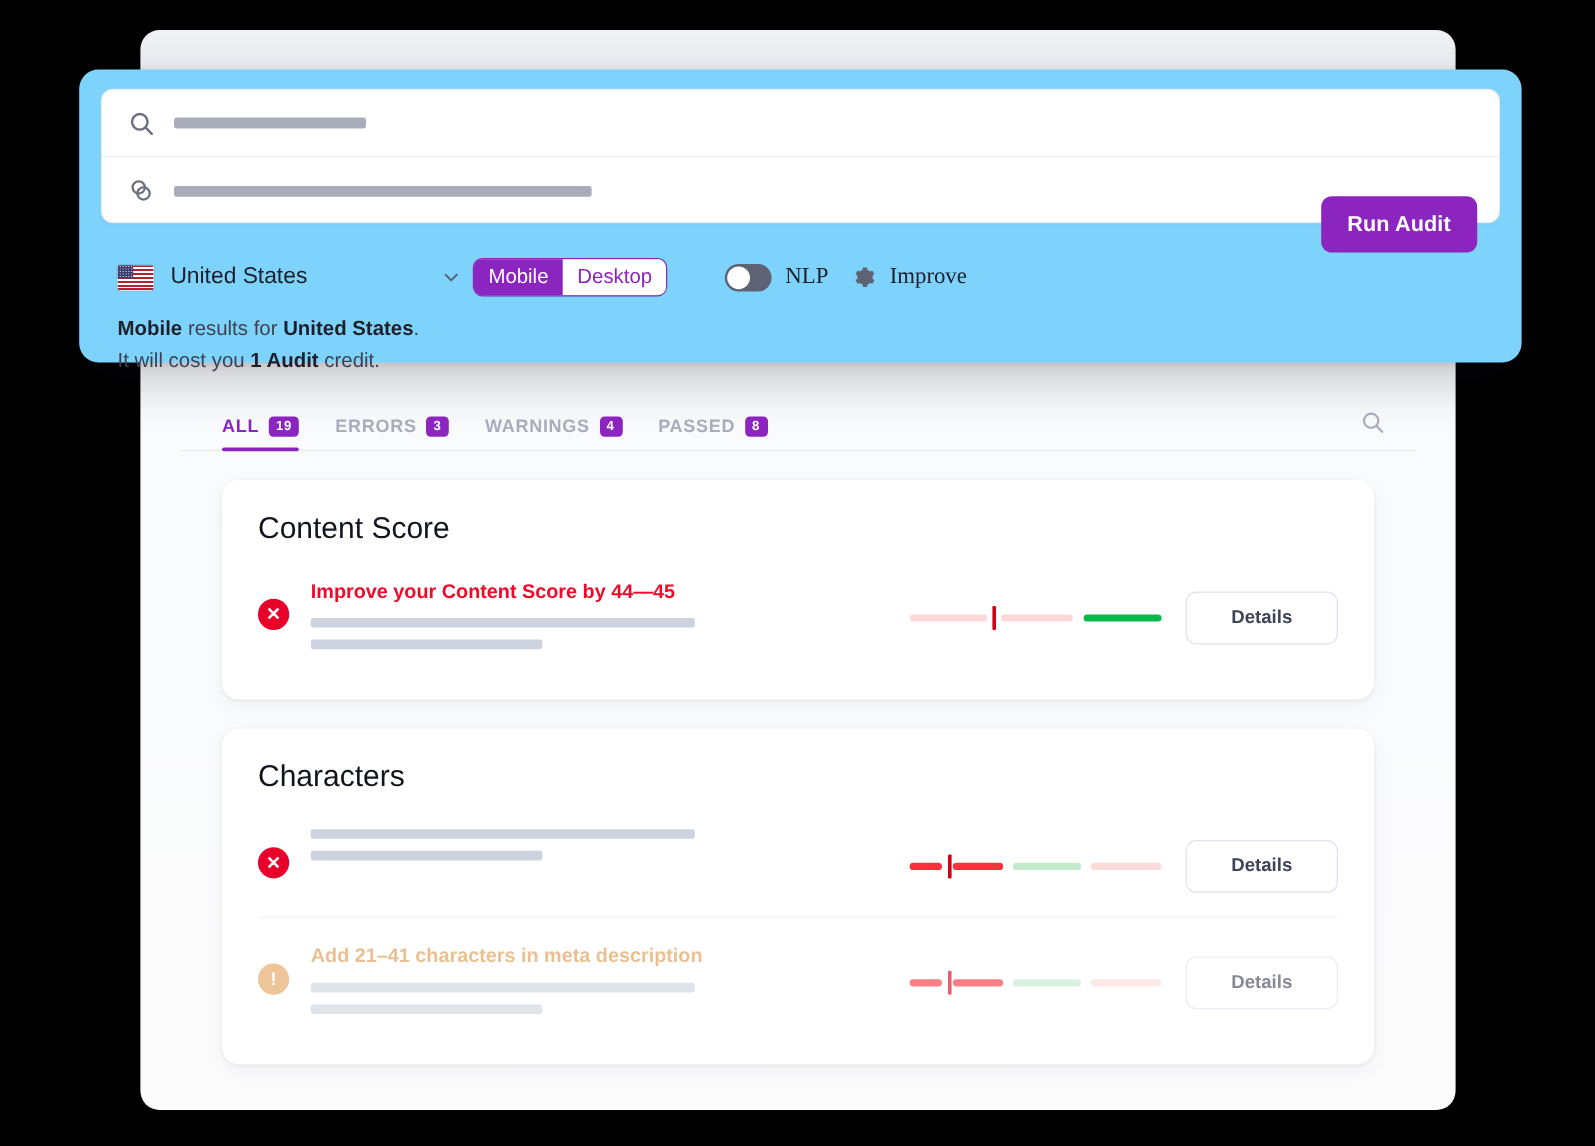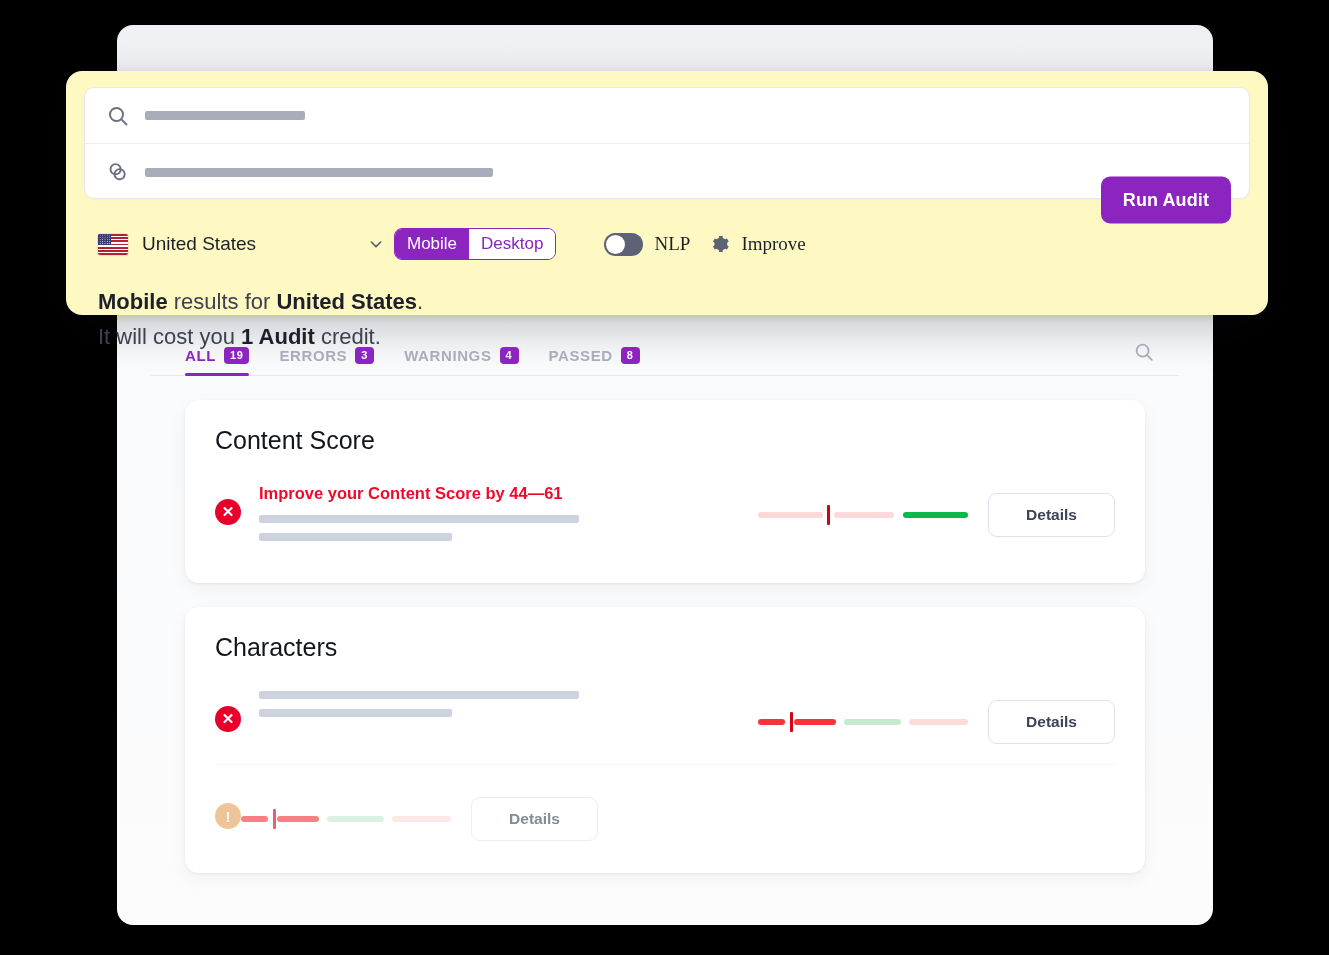--- a/index.html
+++ b/index.html
@@ -28,24 +28,24 @@
     height: 900px;
     background: linear-gradient(180deg, #eef0f4 0%, #f4f5f8 14%, #fafbfc 40%, #fcfcfd 100%);
     border-radius: 16px;
     box-shadow: 0 18px 50px rgba(0,0,0,0.55);
   }
 
   
   .top-card {
     position: absolute;
     left: 66px;
-    top: 71px;
+    top: 58px;
     width: 1202px;
     height: 244px;
-    background: #fef9c3;
+    background: #7dd3fc;
     border-radius: 16px;
     box-shadow: 0 14px 42px rgba(20,20,30,0.22), 0 2px 8px rgba(20,20,30,0.10);
     padding: 16px 18px 0 18px;
   }
 
   .search-box {
     position: relative;
     margin: 0 0 0 0;
     border: 1px solid #e7e9ef;
     border-radius: 10px;
@@ -210,23 +210,23 @@
   }
   .settings-label {
     font-size: 19px;
     color: #1d1f2b;
     margin-left: 11px;
     cursor: pointer;
   }
 
   
   .cost-note {
-    margin-top: 14px;
+    margin-top: 3px;
     padding-left: 14px;
-    font-size: 22px;
+    font-size: 17px;
     color: #3d4150;
     line-height: 1.58;
   }
   .cost-note b { color: #1d1f2b; }
 
   
   .results {
     position: absolute;
     left: 117px;
     top: 330px;
@@ -490,21 +490,21 @@
         </svg>
       </span>
     </div>
 
     <div id="cards-host">
         <div class="card">
           <div class="card-title">Content Score</div>
           <div class="issue">
             <div class="status-icon error">✕</div>
             <div class="issue-body">
-              <div class="issue-title error">Improve your Content Score by 44—61</div>
+              <div class="issue-title error">Improve your Content Score by 44—45</div>
               <div class="skel-line" style="width: 320px;"></div>
               <div class="skel-line" style="width: 193px;"></div>
             </div>
             <div class="gauge-wrap">
               <div class="gauge">
                 <span class="gseg" style="left: 0%; width: 31%; background: rgb(252, 216, 216);"></span>
                 <span class="gseg" style="left: 36%; width: 29%; background: rgb(252, 216, 216);"></span>
                 <span class="gseg" style="left: 69%; width: 31%; background: rgb(11, 184, 74);"></span>
                 <span class="gmark" style="left: 33%; background: rgb(212, 0, 22);"></span>
               </div>
@@ -526,20 +526,25 @@
                 <span class="gseg" style="left: 17%; width: 20%; background: rgb(244, 51, 58);"></span>
                 <span class="gseg" style="left: 41%; width: 27%; background: rgb(197, 235, 207);"></span>
                 <span class="gseg" style="left: 72%; width: 28%; background: rgb(251, 220, 216);"></span>
                 <span class="gmark" style="left: 15%; background: rgb(212, 0, 22);"></span>
               </div>
             </div>
             <button class="details-btn">Details</button>
           </div>
           <div class="issue divided muted">
             <div class="status-icon warn">!</div>
+            <div class="issue-body">
+              <div class="issue-title warn">Add 21–41 characters in meta description</div>
+              <div class="skel-line" style="width: 320px;"></div>
+              <div class="skel-line" style="width: 193px;"></div>
+            </div>
             <div class="gauge-wrap">
               <div class="gauge">
                 <span class="gseg" style="left: 0%; width: 13%; background: rgb(244, 51, 58);"></span>
                 <span class="gseg" style="left: 17%; width: 20%; background: rgb(244, 51, 58);"></span>
                 <span class="gseg" style="left: 41%; width: 27%; background: rgb(197, 235, 207);"></span>
                 <span class="gseg" style="left: 72%; width: 28%; background: rgb(251, 220, 216);"></span>
                 <span class="gmark" style="left: 15%; background: rgb(212, 0, 22);"></span>
               </div>
             </div>
             <button class="details-btn">Details</button>

